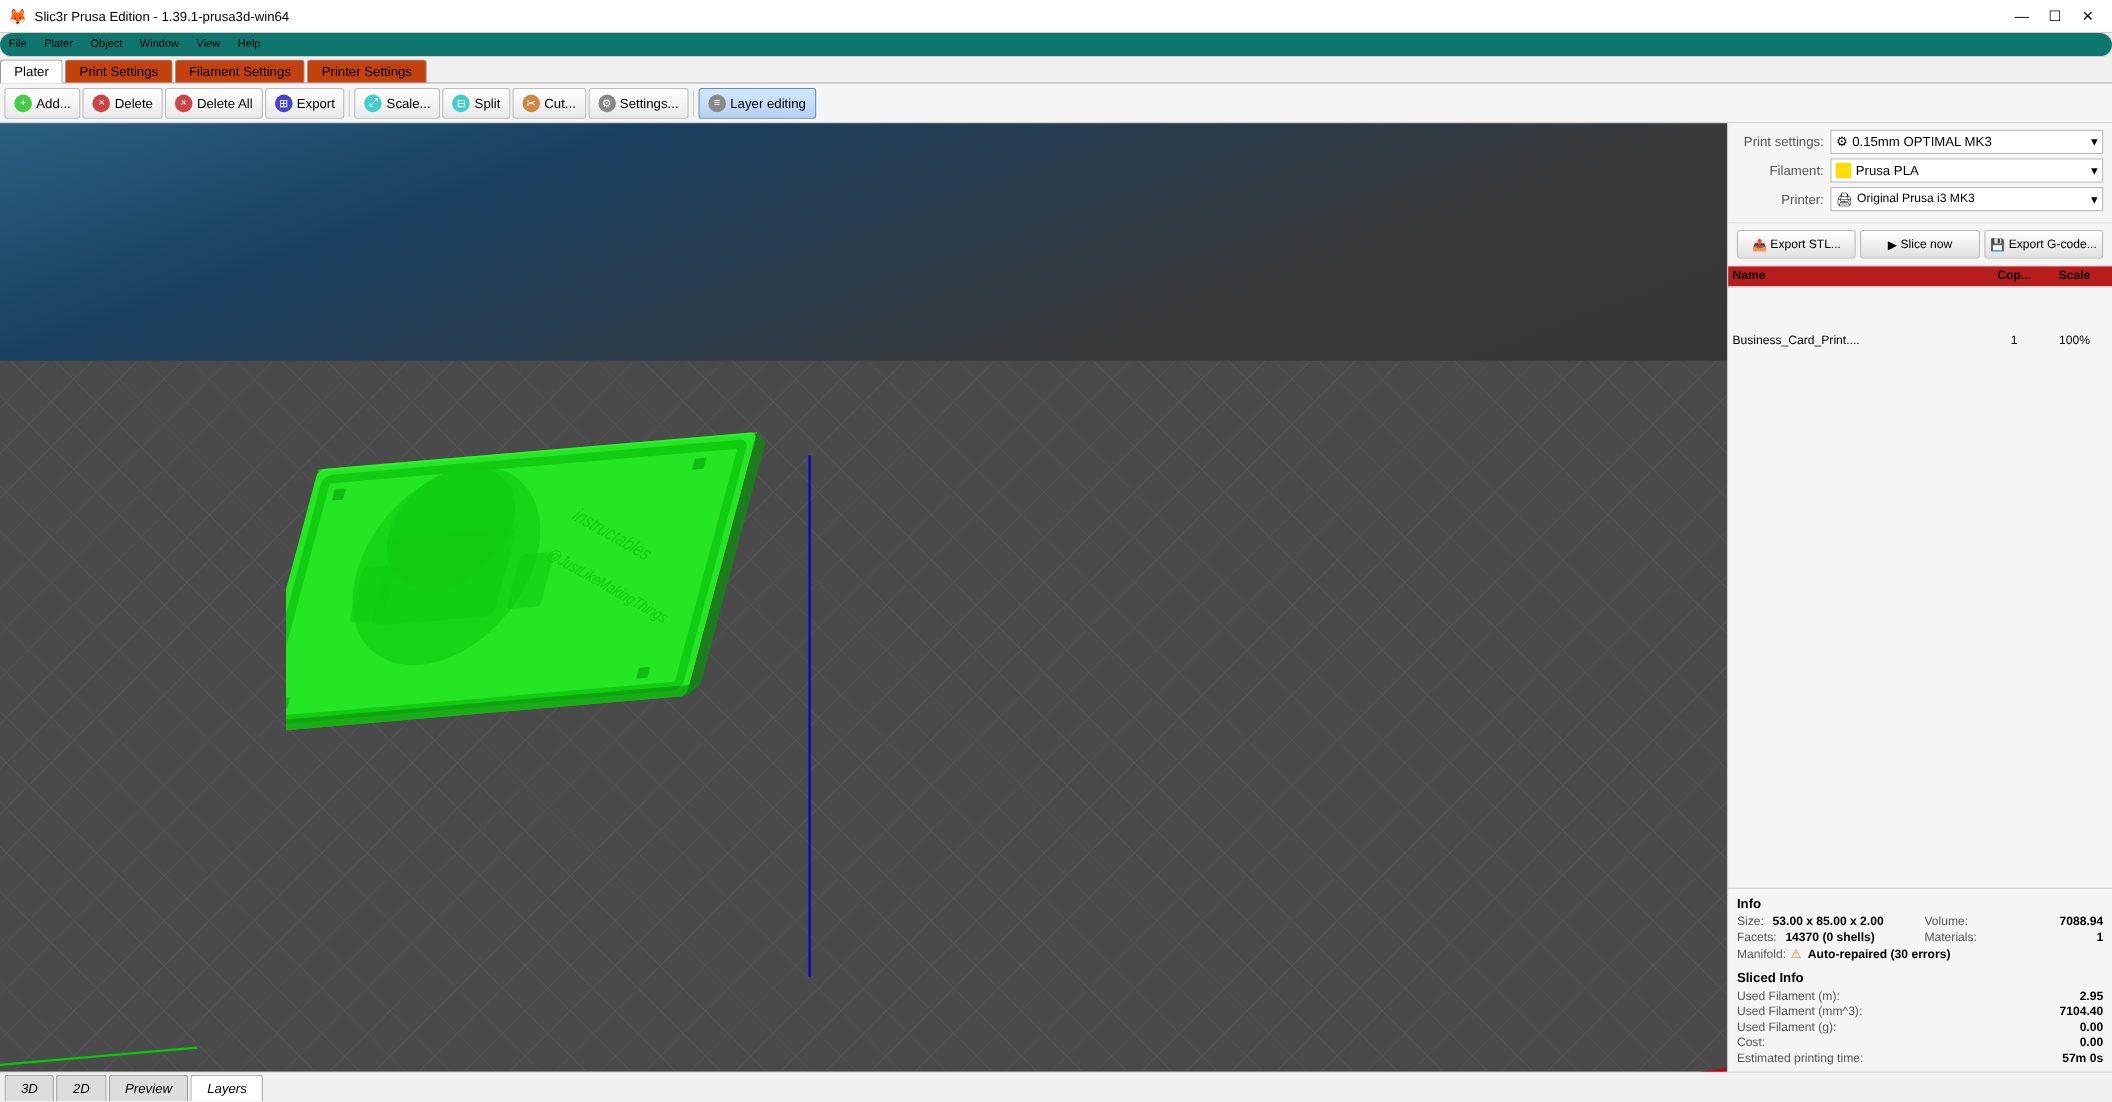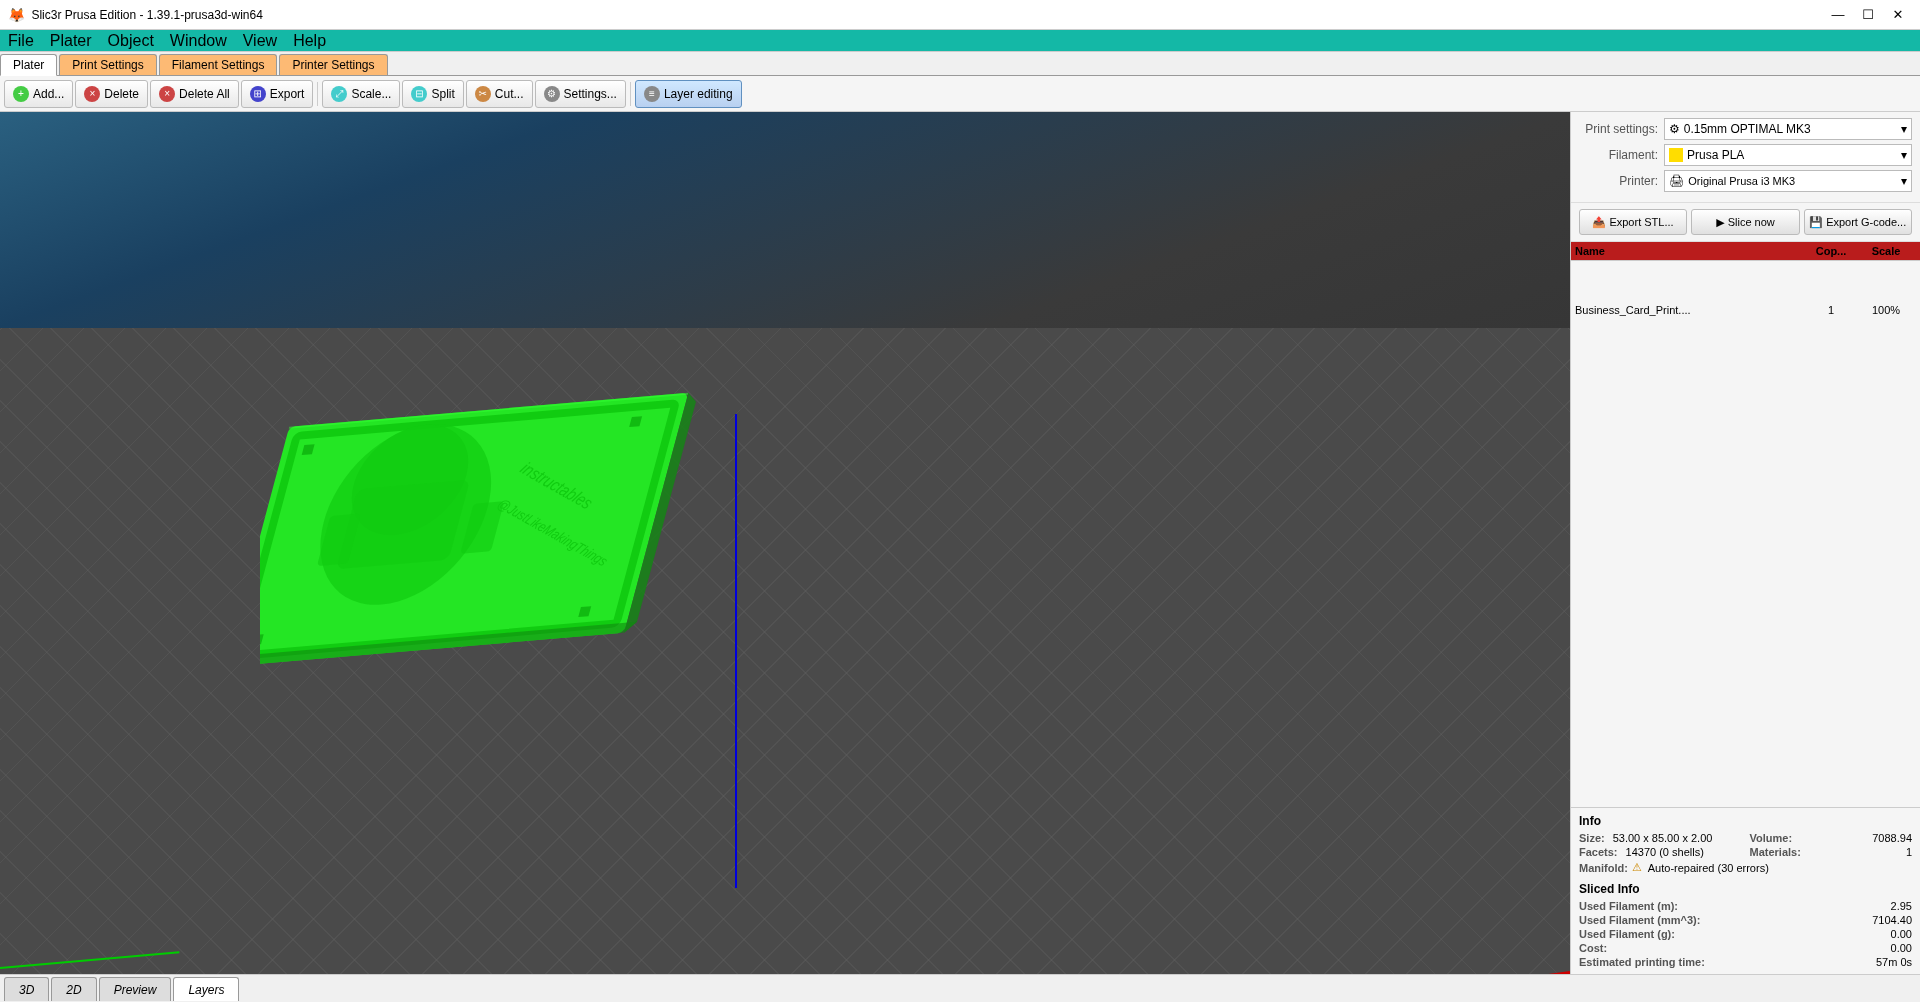--- a/index.html
+++ b/index.html
@@ -19,25 +19,26 @@
     #title-bar .title { display: flex; align-items: center; gap: 6px; }
     #title-bar .win-controls { display: flex; gap: 2px; }
     #title-bar .win-btn {
       width: 28px; height: 22px; border: none; background: transparent;
       cursor: pointer; font-size: 13px; display: flex; align-items: center; justify-content: center;
     }
 
     
     #menu-bar {
       height: 22px;
-      background: #14b8a6;
+      background: #0f766e;
       display: flex;
       align-items: center;
       border-bottom: 1px solid #ccc;
-      font-size: 16px;
+      font-size: 10px;
+      border-radius: 11px;
     }
     .menu-item {
       padding: 2px 8px;
       cursor: pointer;
       height: 100%;
       display: flex;
       align-items: center;
     }
 
     
@@ -47,21 +48,21 @@
       display: flex;
       align-items: flex-end;
       border-bottom: 1px solid #999;
       font-size: 12px;
     }
     .tab {
       padding: 3px 12px;
       border: 1px solid #999;
       border-bottom: none;
       cursor: pointer;
-      background: #fdba74;
+      background: #c2410c;
       margin-right: 2px;
       border-radius: 3px 3px 0 0;
       font-size: 12px;
     }
     .tab.active { background: #fff; border-bottom: 1px solid #fff; margin-bottom: -1px; }
 
     
     #toolbar {
       height: 36px;
       background: #f5f5f5;
@@ -259,22 +260,22 @@
       padding: 6px 8px;
       font-size: 11px;
     }
     .info-title { font-weight: bold; margin-bottom: 4px; font-size: 12px; }
     .info-grid {
       display: grid;
       grid-template-columns: 1fr 1fr;
       gap: 2px 8px;
     }
     .info-pair { display: flex; justify-content: space-between; }
-    .info-key { color: #555; font-weight: bold; }
-    .info-val { color: #000; font-weight: 400; }
+    .info-key { color: #555; }
+    .info-val { color: #000; font-weight: 700; }
     .info-full { display: flex; gap: 8px; }
     .warning-icon { color: #cc8800; margin-right: 2px; }
 
     
     #bottom-tab-bar {
       height: 28px;
       background: #f0f0f0;
       border-top: 1px solid #ccc;
       display: flex;
       align-items: flex-start;

